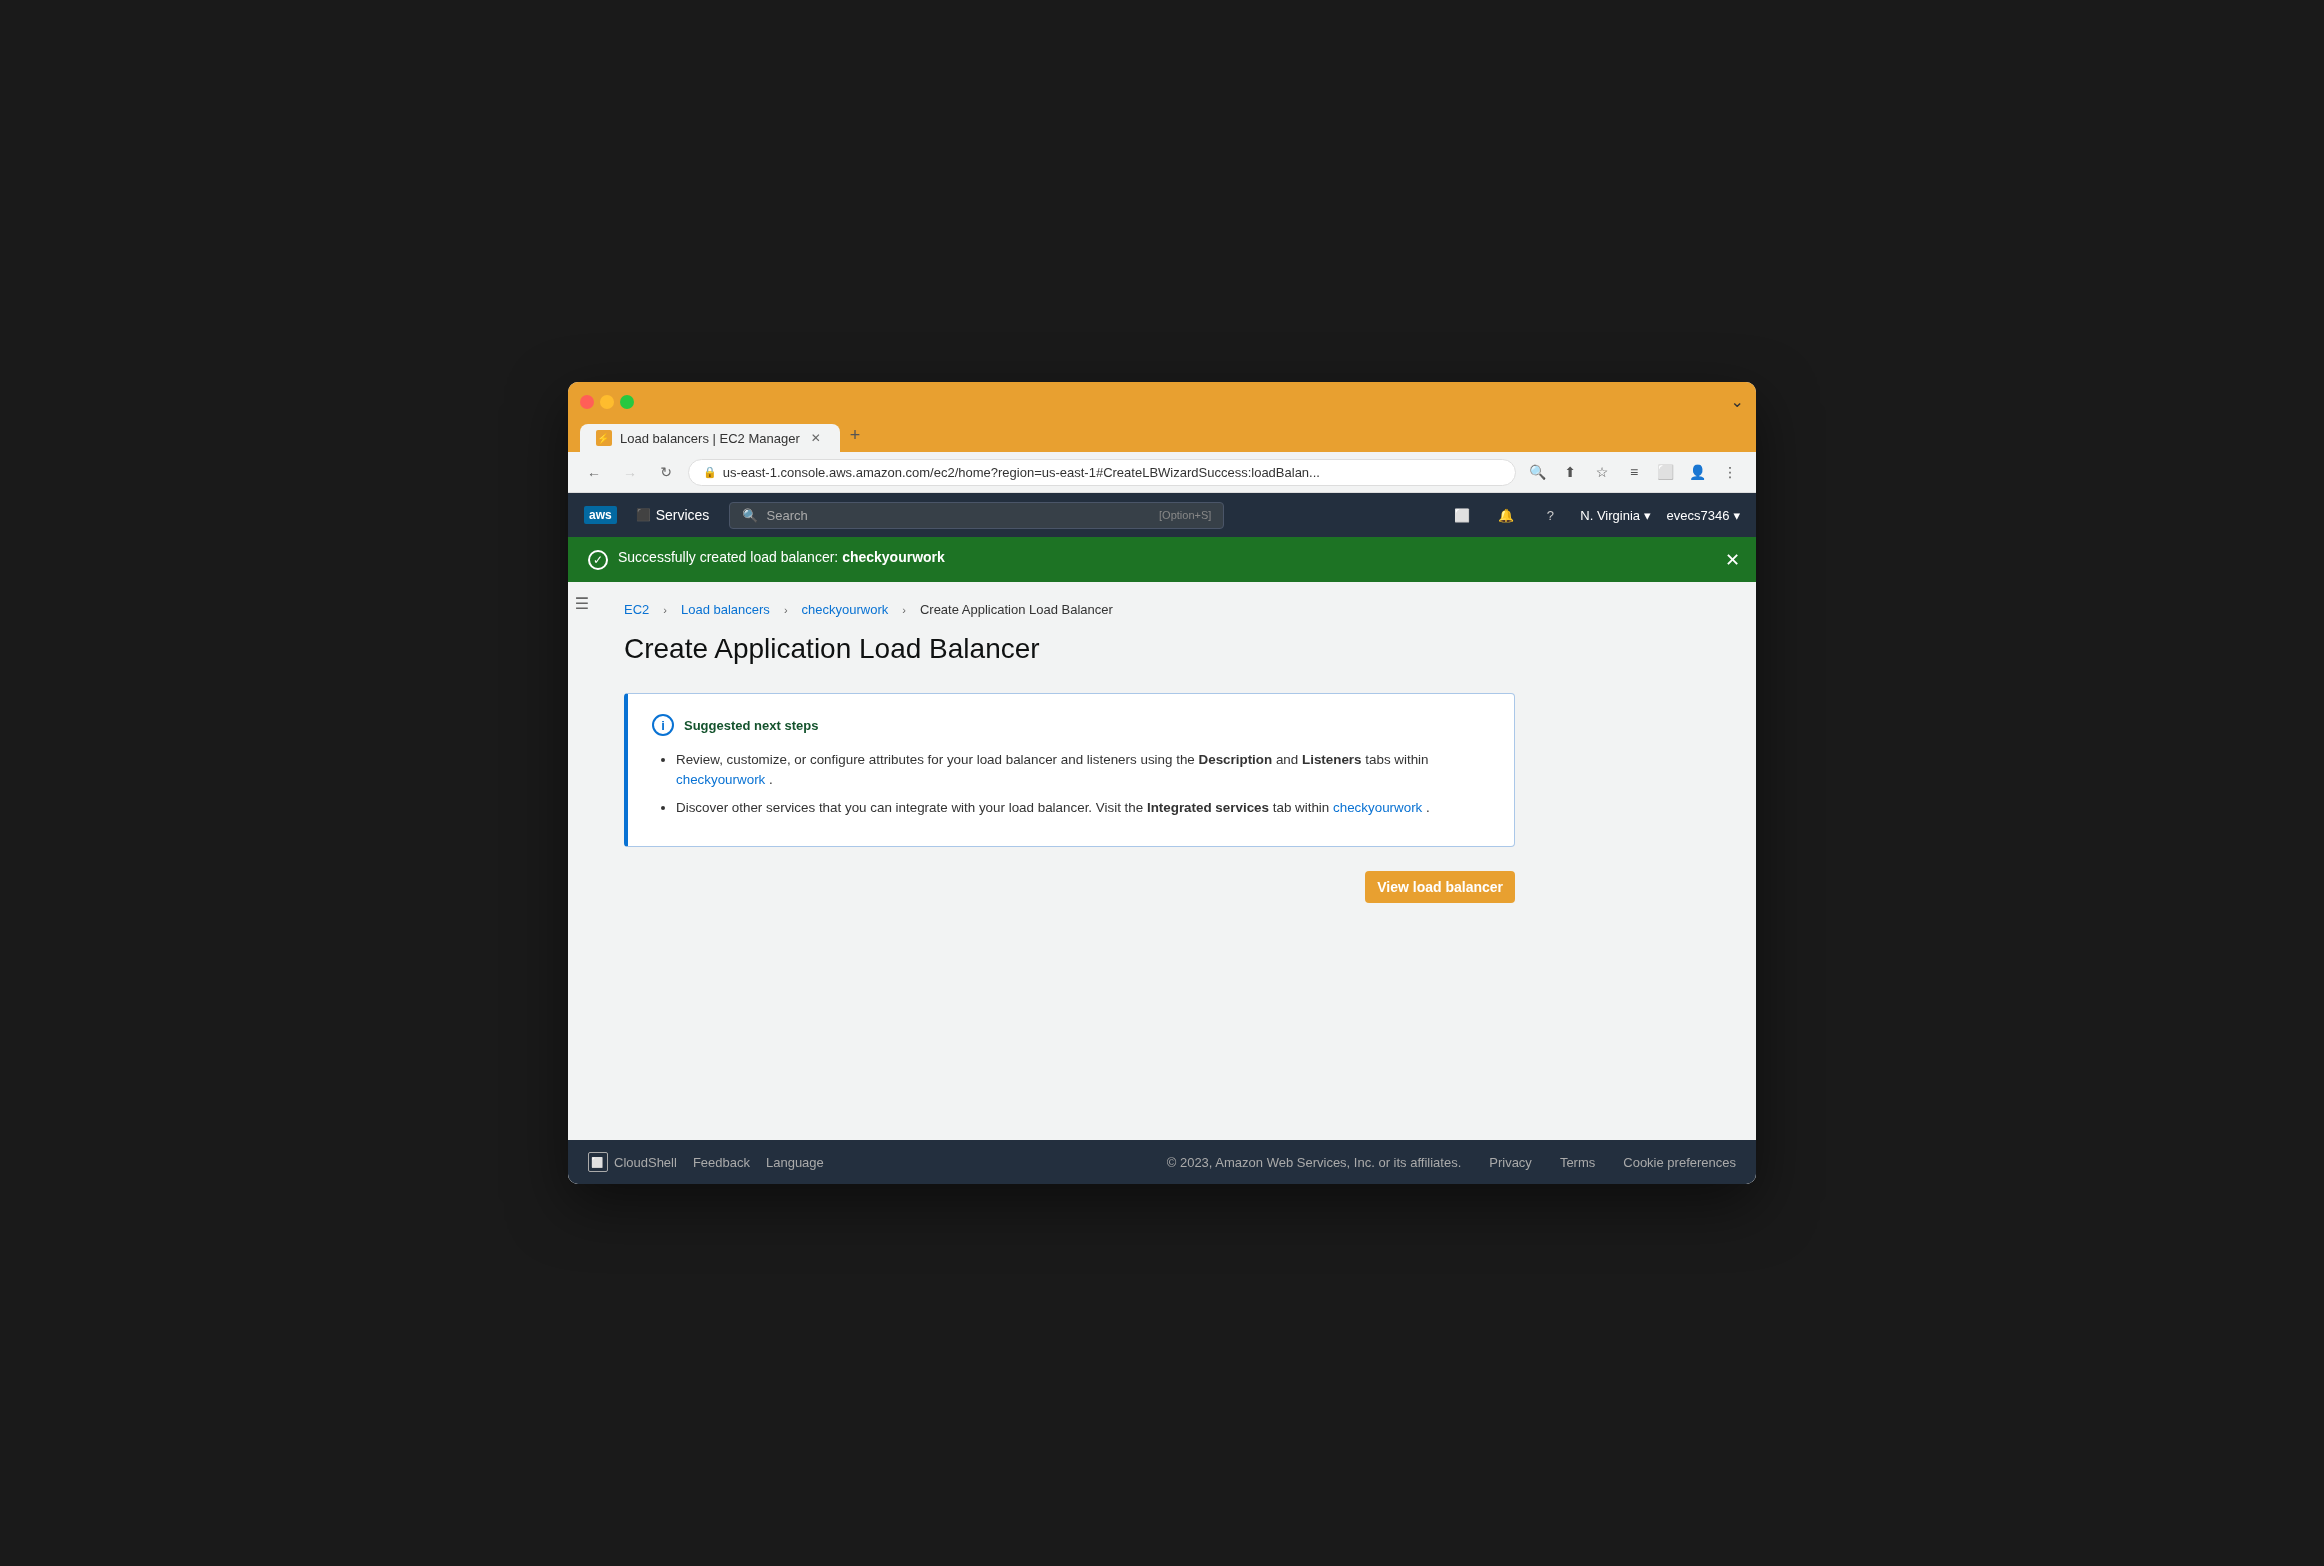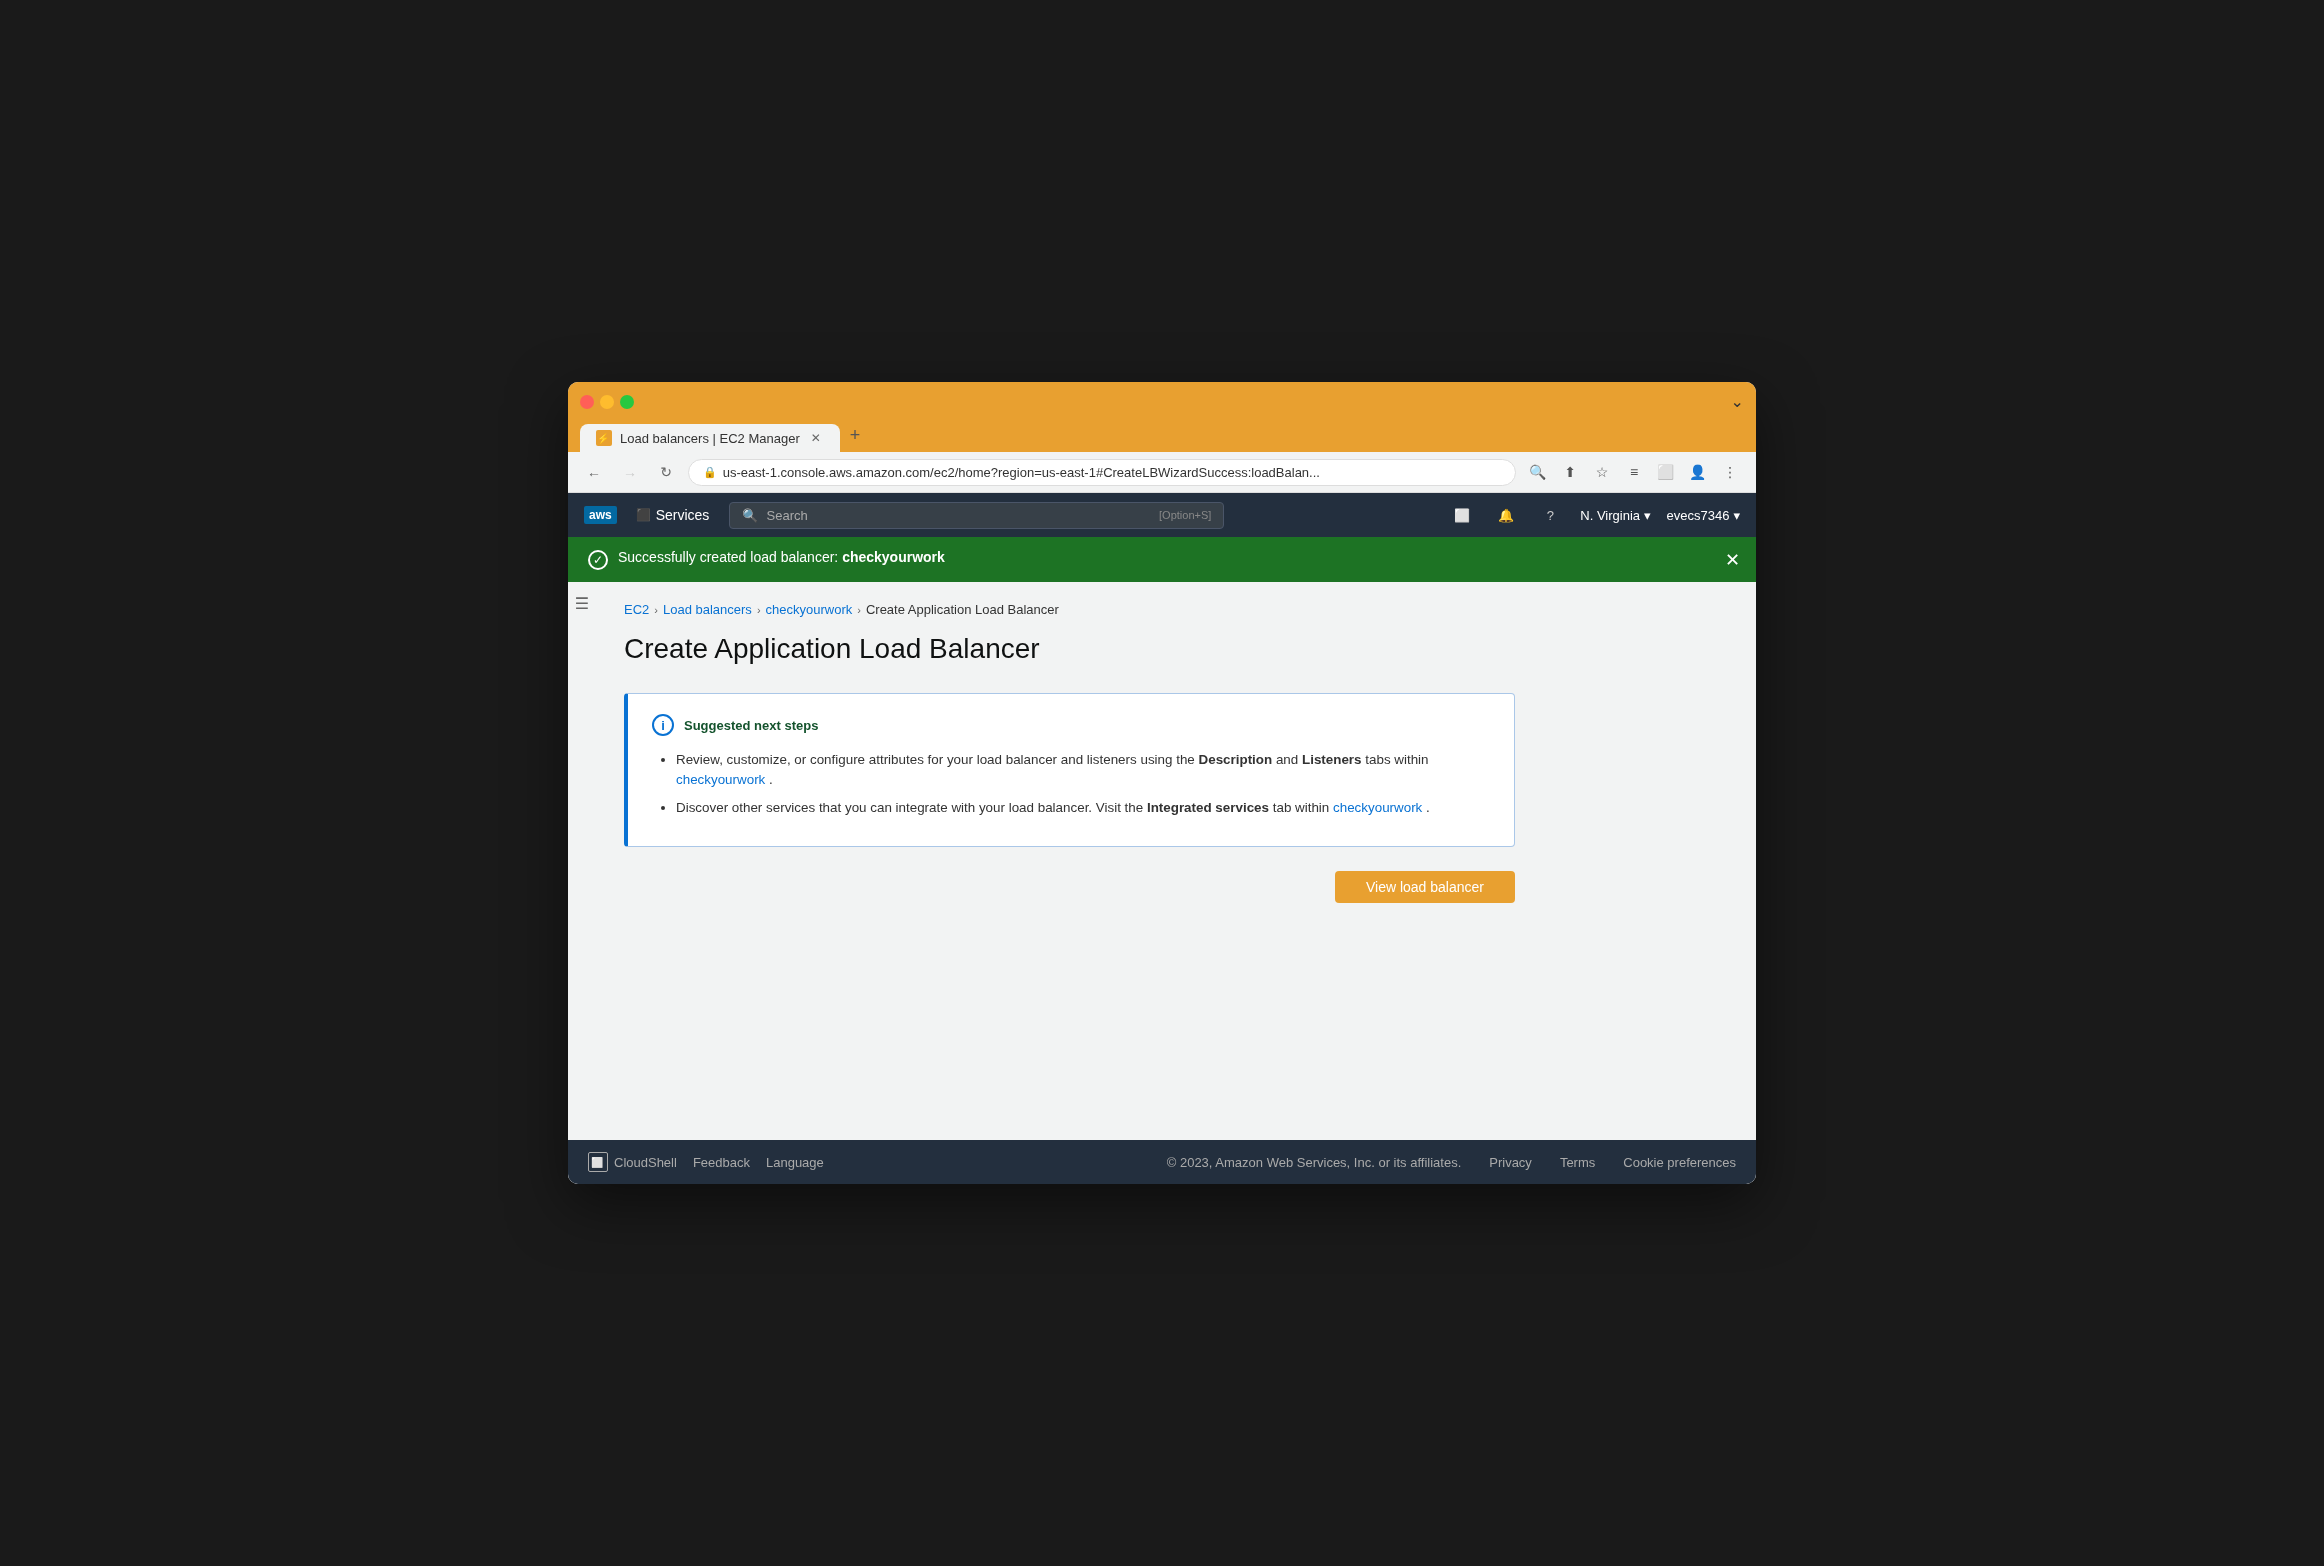--- a/index.html
+++ b/index.html
@@ -245,21 +245,21 @@
     }
     .page-body {
       flex: 1;
       padding: 20px 28px;
       background: #f2f3f3;
     }
     
     .breadcrumb {
       display: flex;
       align-items: center;
-      gap: 5px;
+      gap: 14px;
       margin-bottom: 16px;
       font-size: 13px;
     }
     .breadcrumb a {
       color: #0972d3;
       text-decoration: none;
     }
     .breadcrumb-sep { color: #666; font-size: 11px; }
     .breadcrumb-current { color: #333; }
     
@@ -315,24 +315,24 @@
     .button-area {
       display: flex;
       justify-content: flex-end;
       max-width: 891px;
       margin-top: 8px;
     }
     .btn-primary {
       background: #e8a030;
       color: white;
       border: none;
-      padding: 8px 31px;
+      padding: 8px 12px;
       border-radius: 4px;
       font-size: 14px;
-      font-weight: 400;
+      font-weight: 700;
       cursor: pointer;
     }
     
     .page-footer {
       background: #232f3e;
       padding: 12px 20px;
       display: flex;
       align-items: center;
       color: #aaa;
       font-size: 13px;

